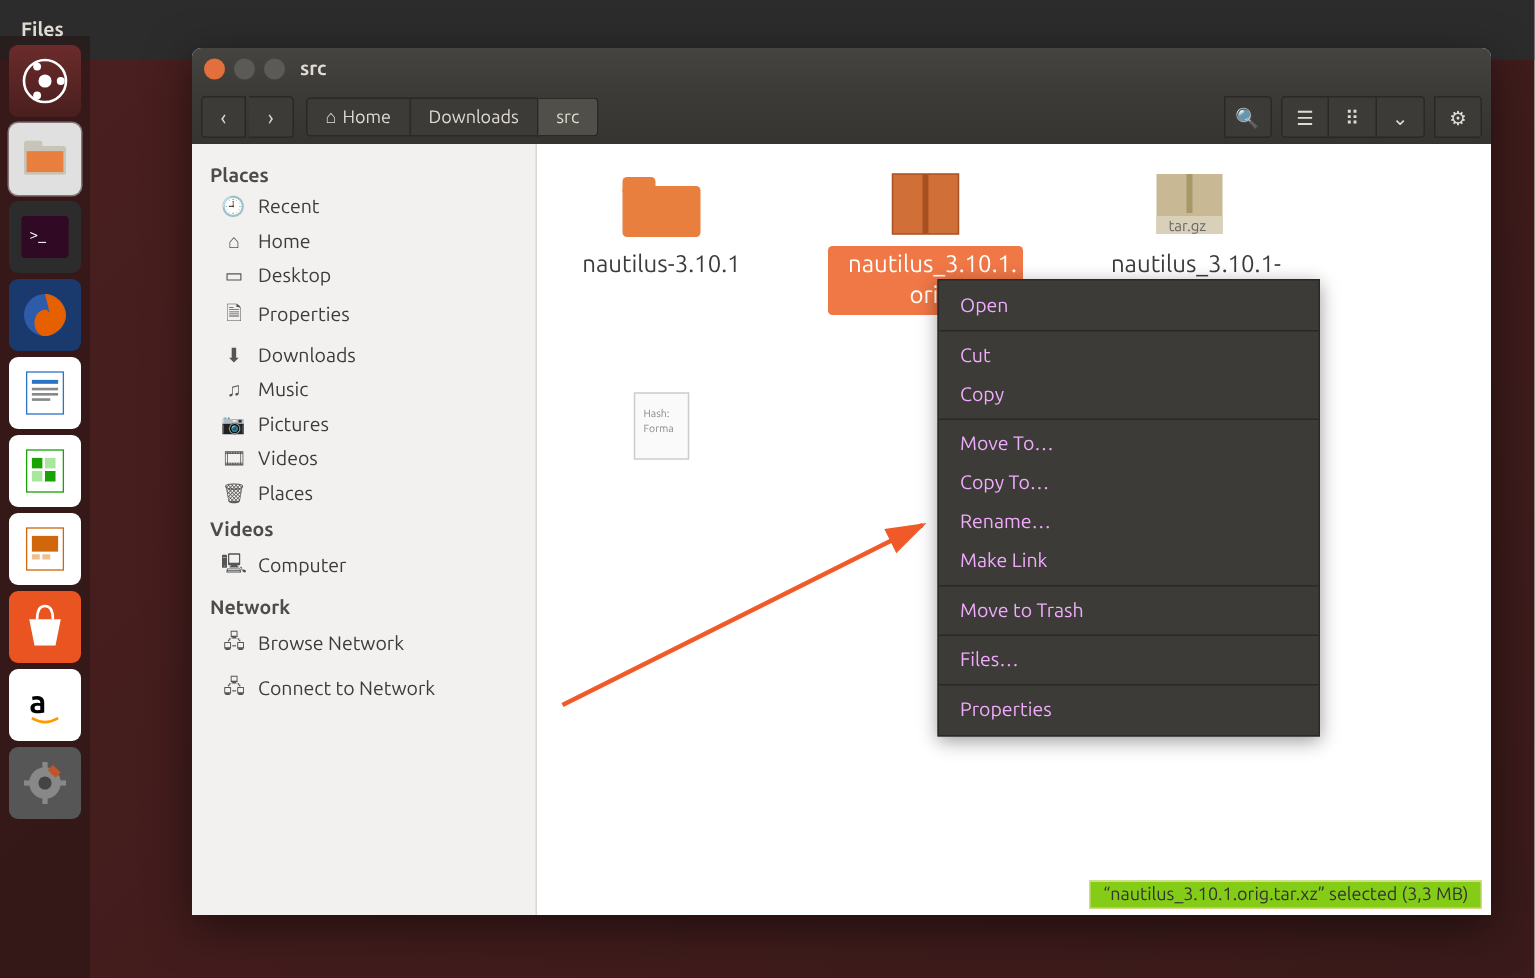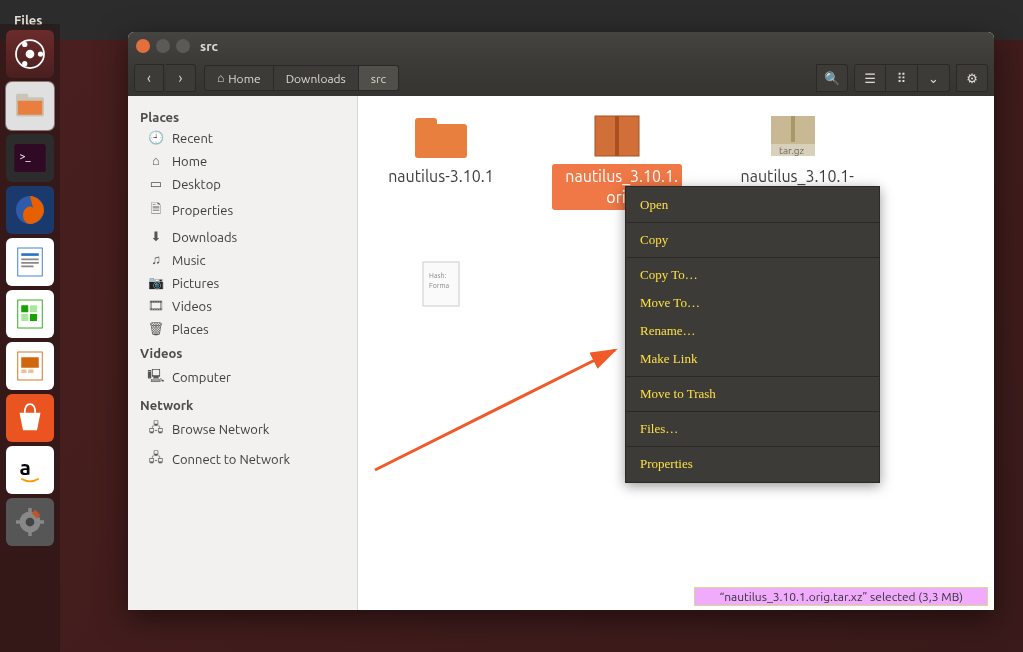--- a/index.html
+++ b/index.html
@@ -45,24 +45,24 @@
 .sidebar-item .icon { width: 16px; display: inline-flex; justify-content: center; color: #555; }
 
 .files-area { flex: 1; padding: 12px 18px; display: flex; flex-wrap: wrap; align-content: flex-start; gap: 26px 46px; position: relative; }
 .file-item { width: 130px; display: flex; flex-direction: column; align-items: center; cursor: pointer; }
 .file-icon { width: 64px; height: 56px; display: flex; align-items: center; justify-content: flex-end; }
 .file-label { font-size: 16px; text-align: right; color: #3c3c3c; padding: 2px 4px; border-radius: 3px; line-height: 1.3; max-width: 130px; word-break: break-word; }
 .file-item.selected .file-label { background: #f07746; color: #fff; }
 
 
 .context-menu { position: absolute; left: 625px; top: 186px; width: 255px; background: #3c3b37; border: 1px solid #2a2926; box-shadow: 0 3px 12px rgba(0,0,0,0.4); padding: 4px 0; z-index: 10; }
-.menu-item { padding: 6px 14px; font-size: 13px; color: #fde047; cursor: pointer; font-family: Liberation Serif, serif; }
+.menu-item { padding: 6px 14px; font-size: 13px; color: #f0abfc; cursor: pointer; }
 .menu-sep { height: 1px; background: #2a2926; margin: 3px 0; }
 
-.status-bar { position: absolute; right: 6px; bottom: 4px; background: #f0abfc; border: 1px solid #d9d98a; padding: 2px 24px; font-size: 12px; color: #333; }
+.status-bar { position: absolute; right: 6px; bottom: 4px; background: #84cc16; border: 1px solid #d9d98a; padding: 2px 8px; font-size: 12px; color: #333; }
 
 .arrow { position: absolute; left: 370px; top: 340px; pointer-events: none; z-index: 5; }
 
 
 .folder-svg { fill: #e87f3e; }
 </style>
 </head>
 <body>
 
 <div class="menubar">
@@ -291,24 +291,25 @@
           </div>
         </div>
         <div class="status-bar">“nautilus_3.10.1.orig.tar.xz” selected  (3,3 MB)</div>
     </div>
   </div>
 </div>
 
 <div class="context-menu" id="context-menu">
     <div class="menu-item">Open</div>
     <div class="menu-sep"></div>
+    <div class="menu-item">Cut</div>
     <div class="menu-item">Copy</div>
     <div class="menu-sep"></div>
+    <div class="menu-item">Move To…</div>
     <div class="menu-item">Copy To…</div>
-    <div class="menu-item">Move To…</div>
     <div class="menu-item">Rename…</div>
     <div class="menu-item">Make Link</div>
     <div class="menu-sep"></div>
     <div class="menu-item">Move to Trash</div>
     <div class="menu-sep"></div>
     <div class="menu-item">Files…</div>
     <div class="menu-sep"></div>
     <div class="menu-item">Properties</div>
   </div>
 

